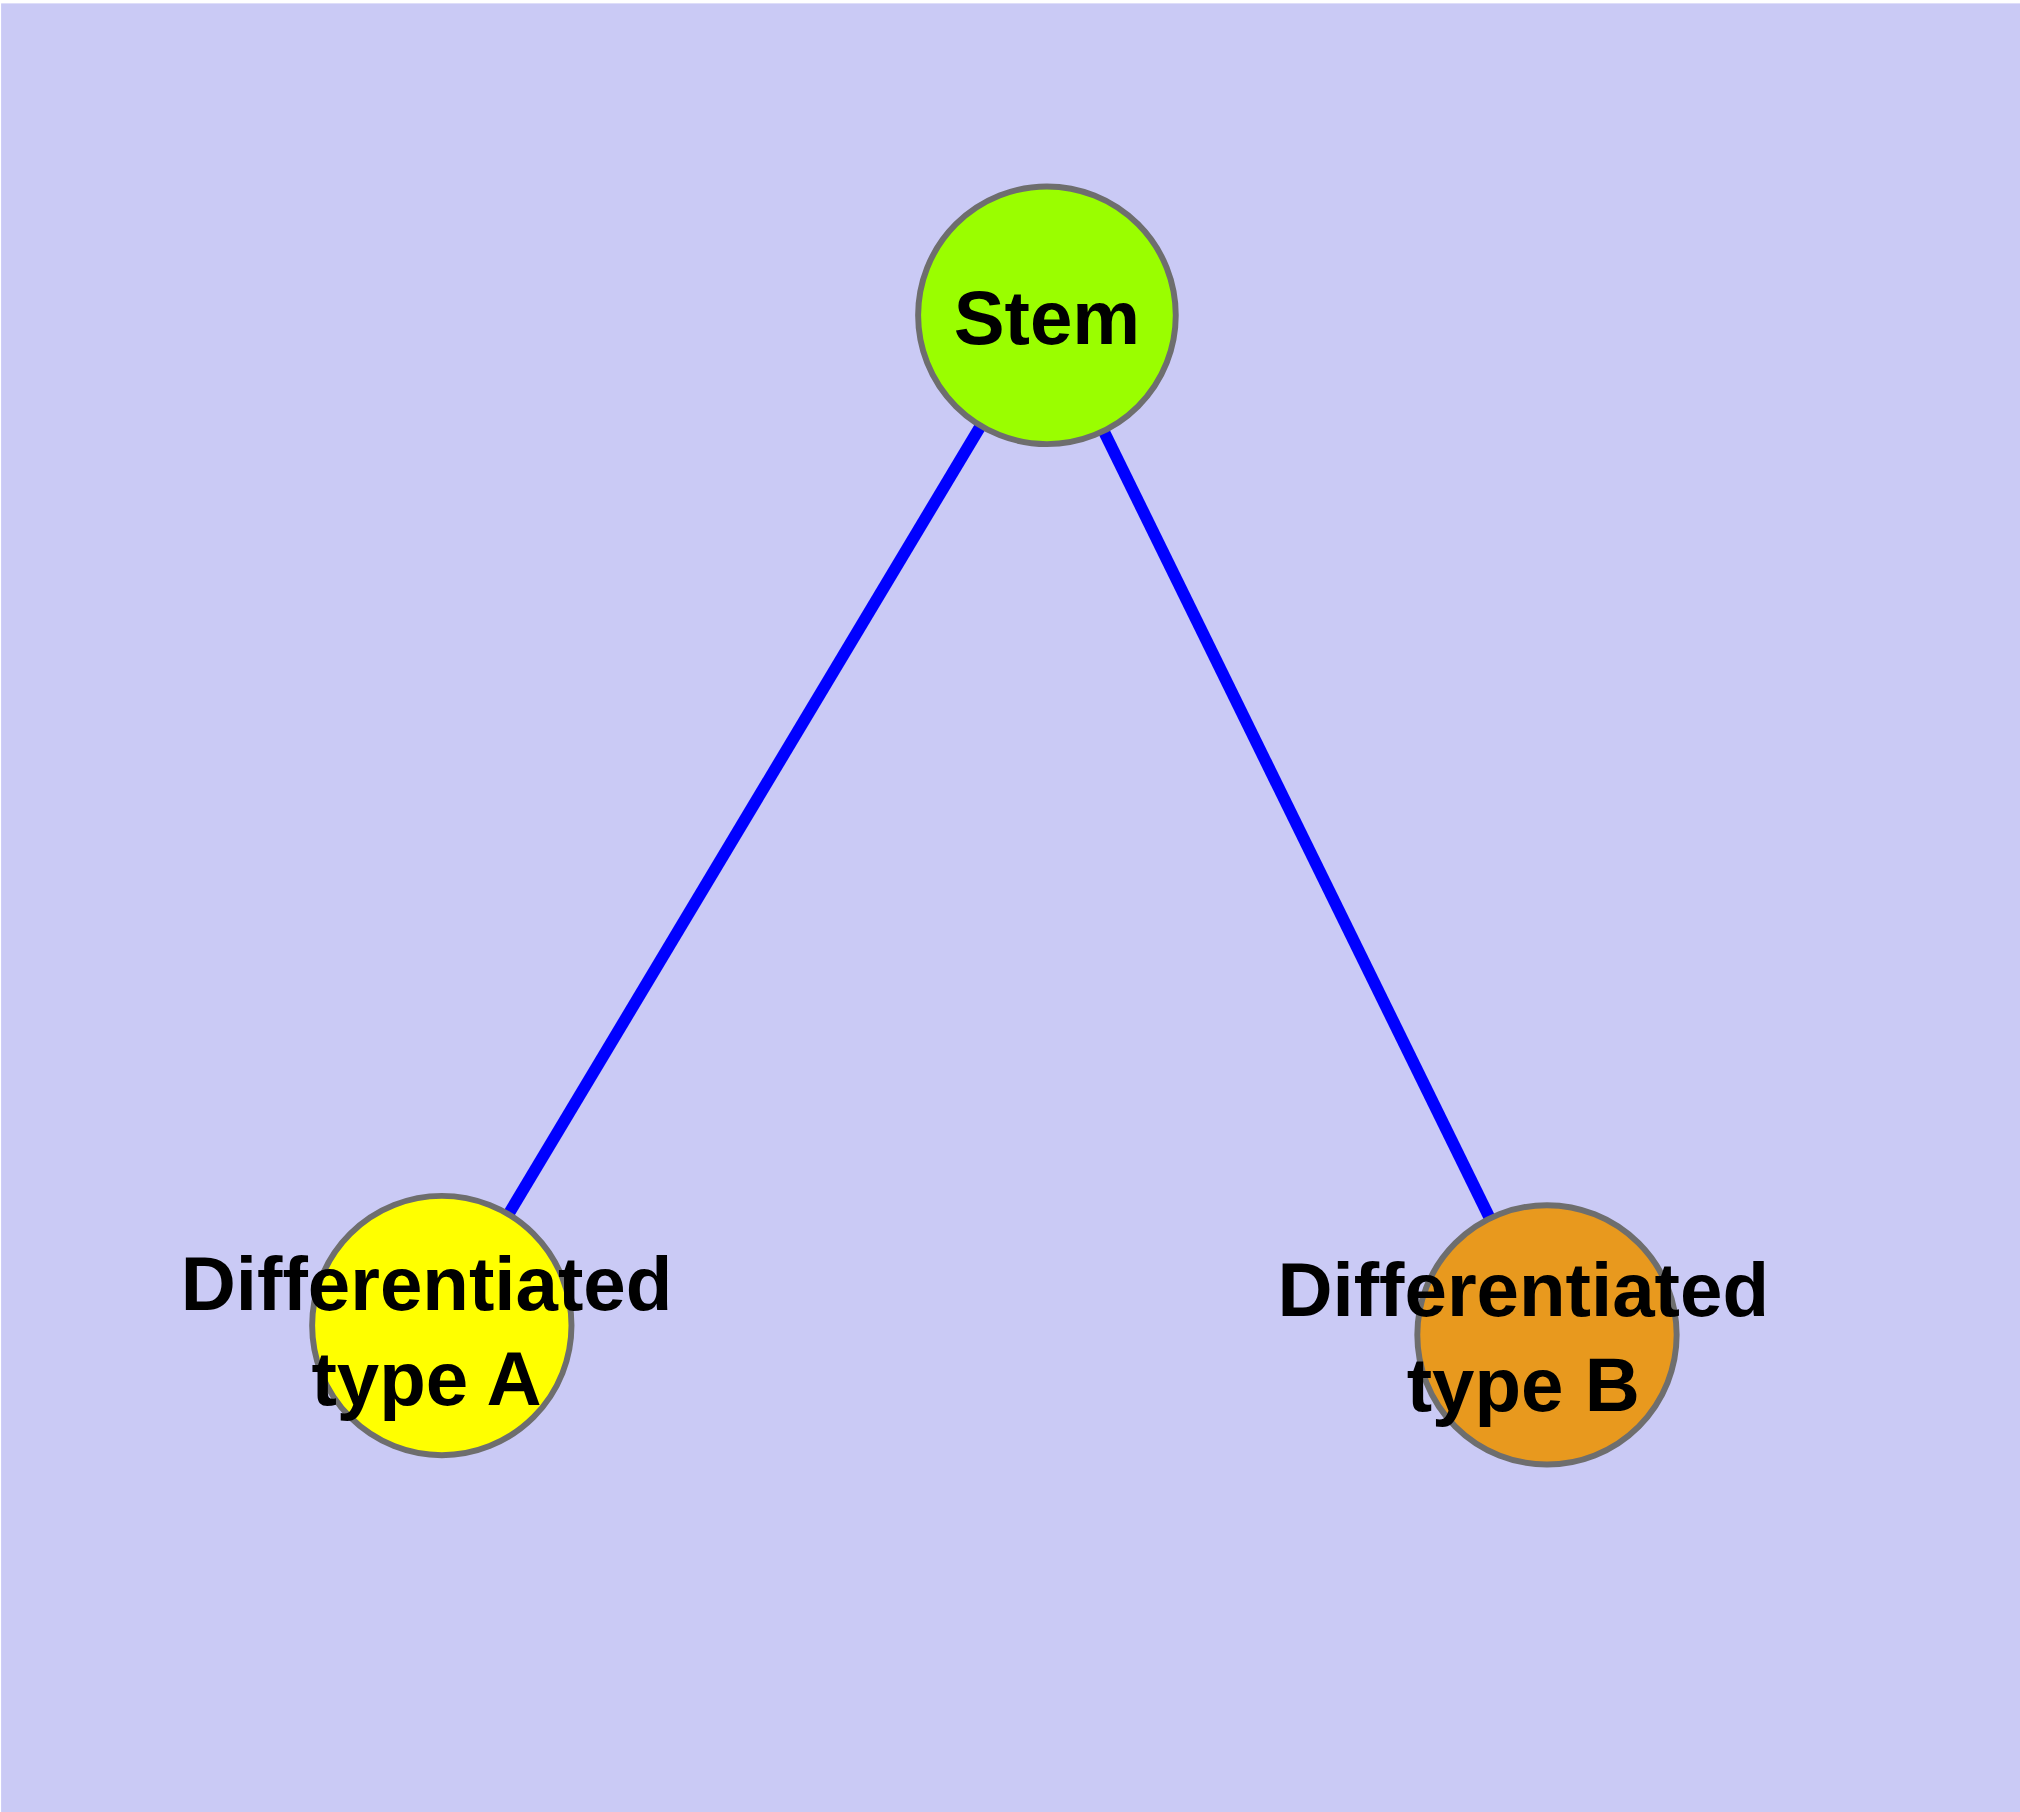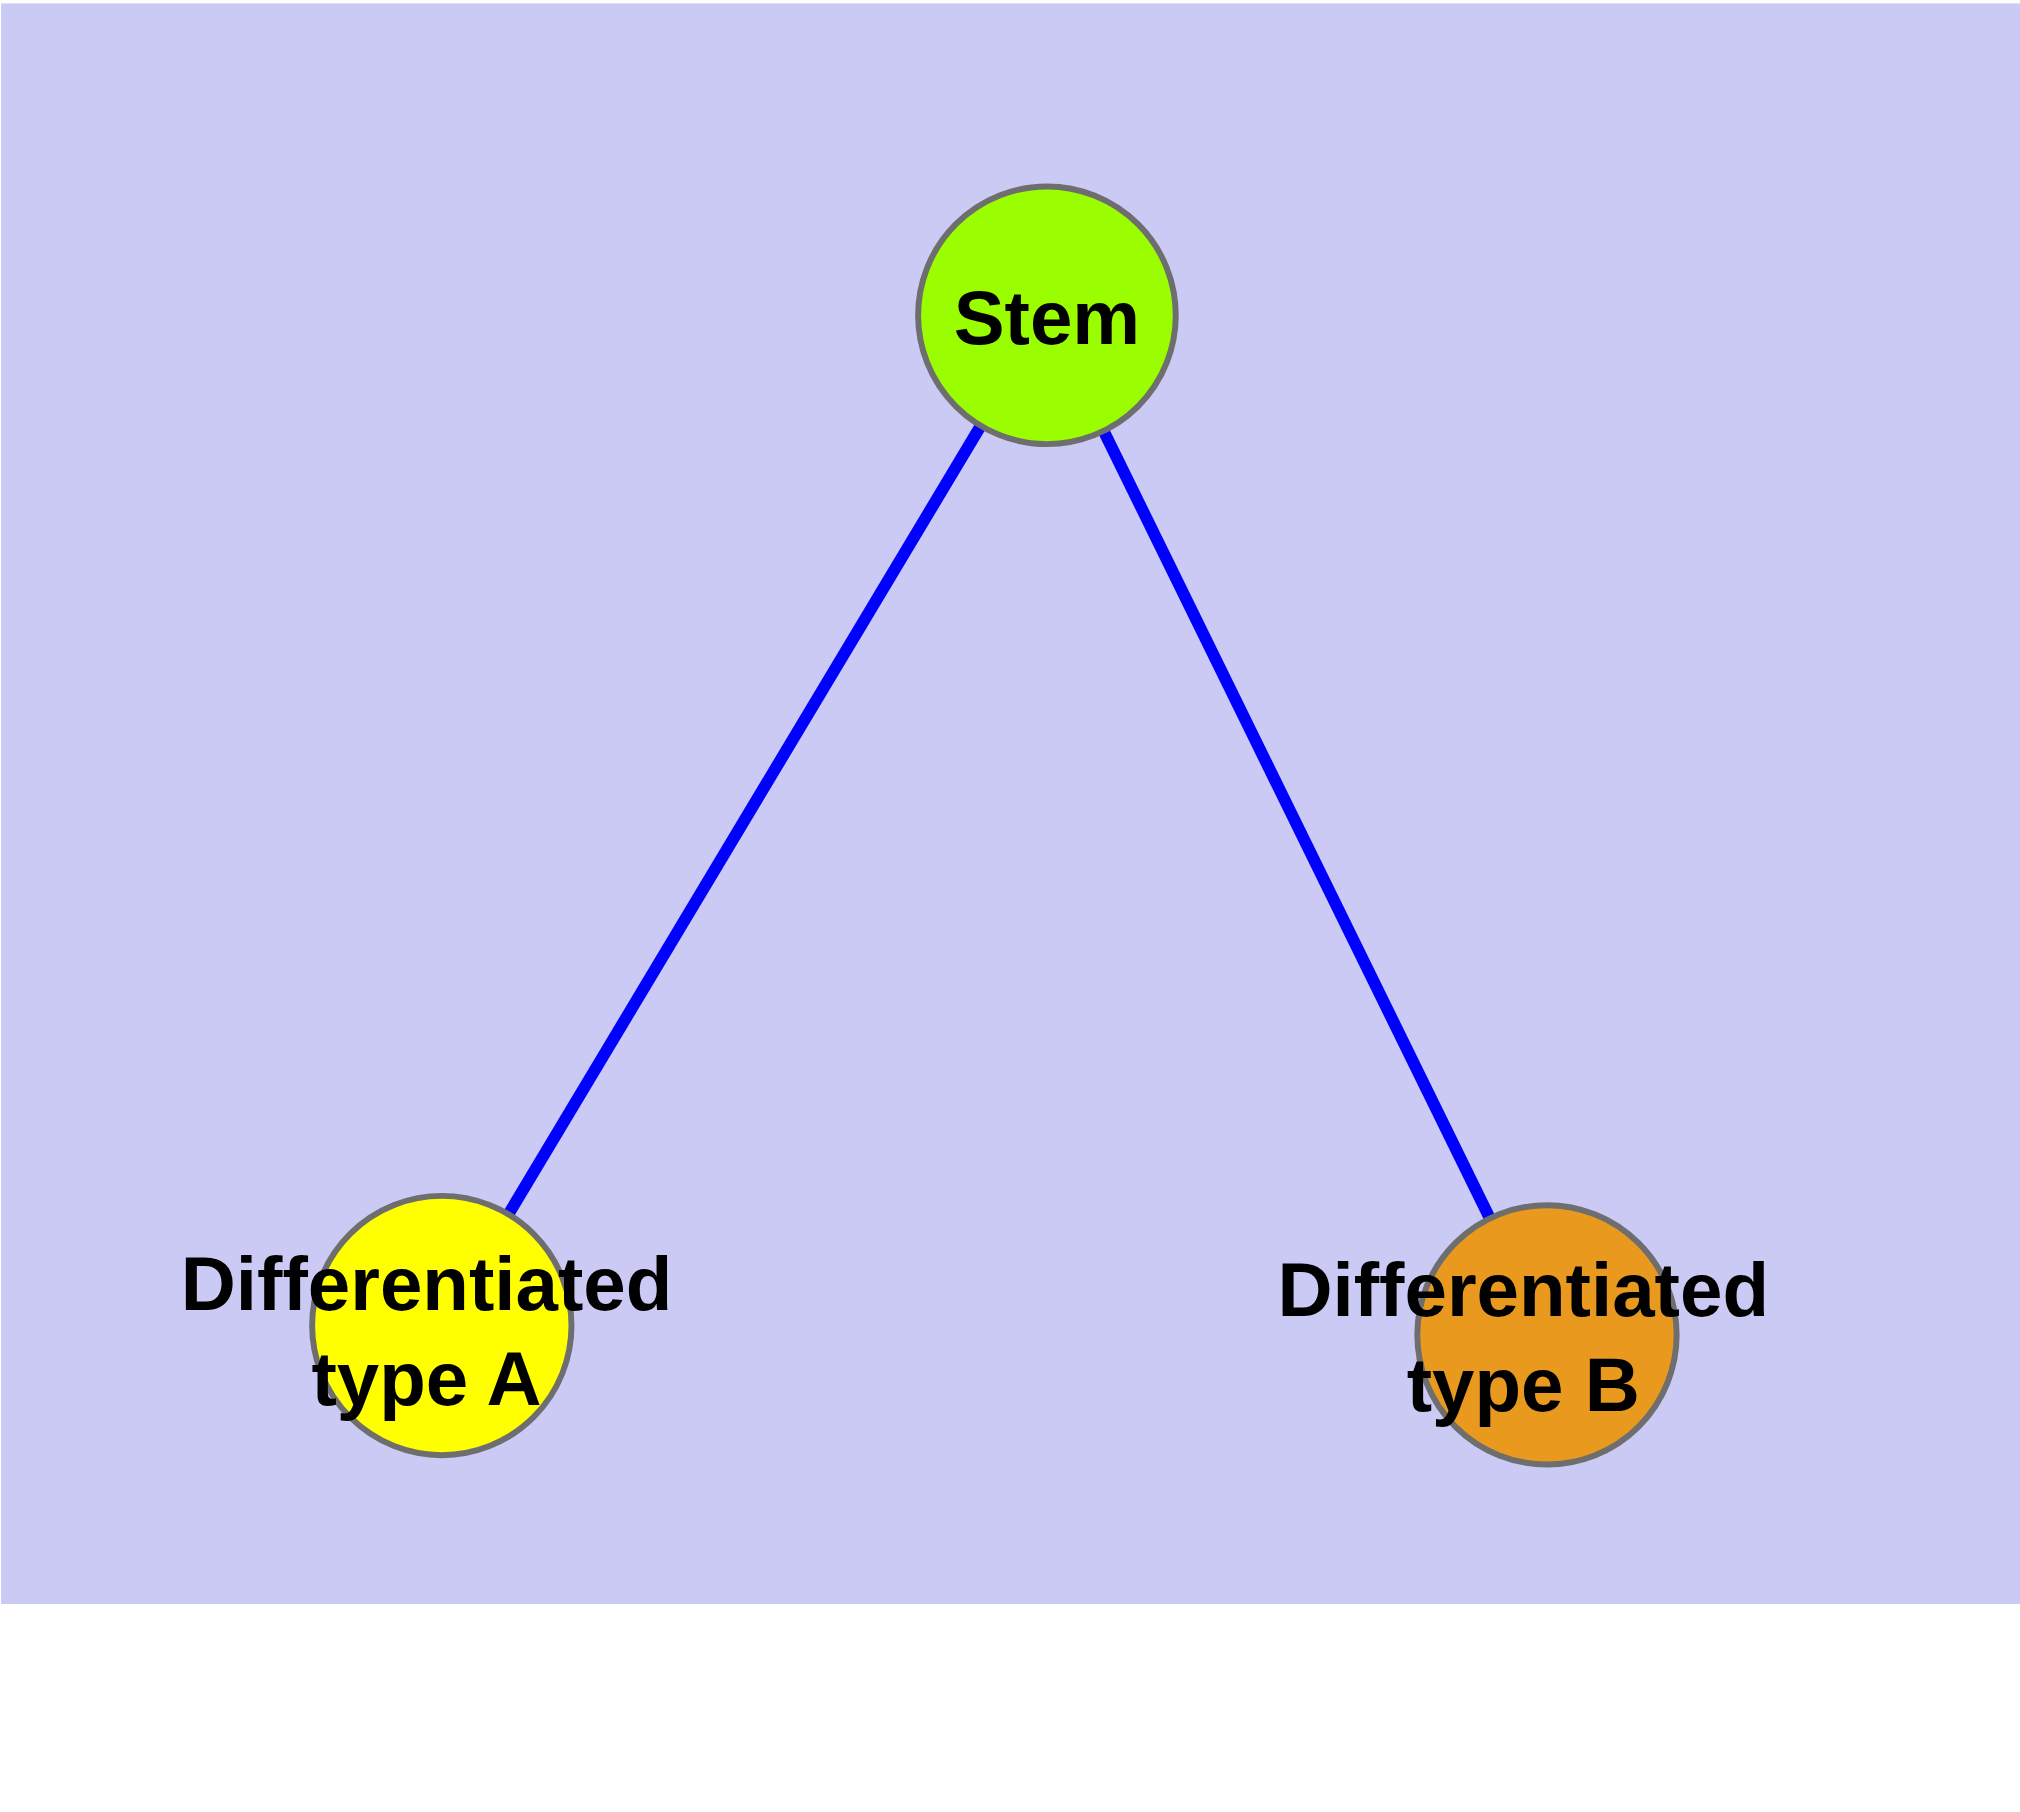--- a/index.html
+++ b/index.html
@@ -3,21 +3,21 @@
 <meta charset="utf-8">
 <style>
   html, body {
     margin: 0;
     padding: 0;
     background: #ffffff;
   }
   .canvas-wrap {
     position: relative;
     width: 2021px;
-    height: 1604px;
+    height: 1812px;
     font-family: "Liberation Sans", sans-serif;
   }
   svg {
     display: block;
     width: 2021px;
     height: 1812px;
   }
   .node-label {
     font-family: "Liberation Sans", sans-serif;
     font-weight: bold;

